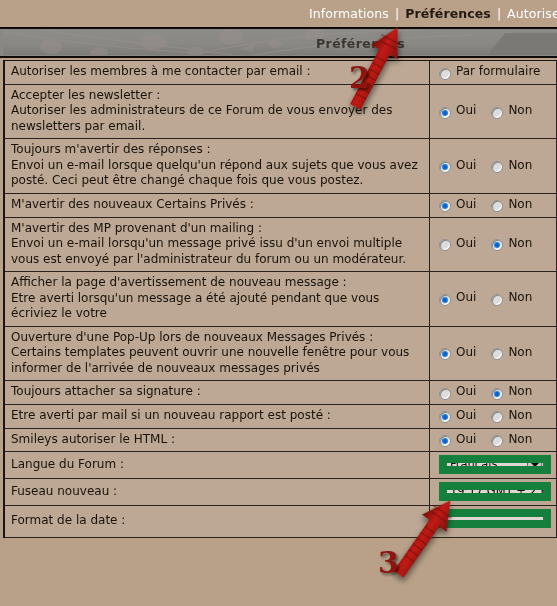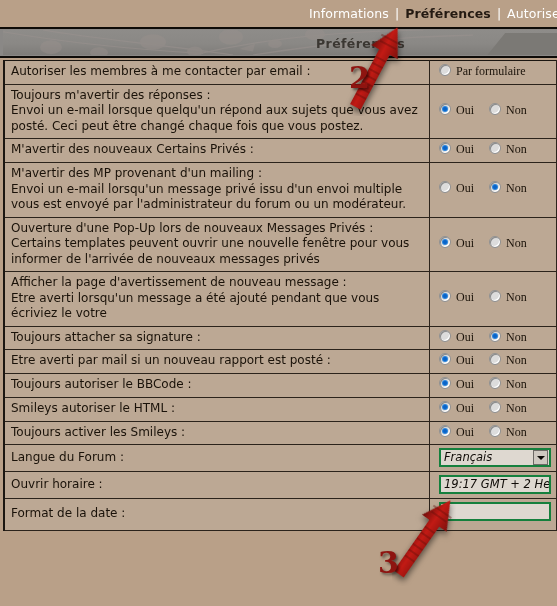--- a/index.html
+++ b/index.html
@@ -68,21 +68,21 @@
     border-right: 1px solid #2b231b;
     color: #1a1209;
     font-size: 12px;
     line-height: 15.5px;
     vertical-align: middle;
     padding: 3px 5px 4px 6px;
   }
   .tbl td.label { width: 434px; }
   .tbl td.ctrl  { width: 118px; padding-left: 9px; white-space: nowrap; }
 
-  .opt { display: inline-flex; align-items: flex-start; vertical-align: middle; font-family: Liberation Serif, serif; }
+  .opt { display: inline-flex; align-items: flex-end; vertical-align: middle; }
   .opt + .opt { margin-left: 15px; }
   .opt .txt { margin-left: 5px; font-size: 12px; color: #1a1209; }
 
   
   .radio {
     display: inline-block; width: 12px; height: 12px; border-radius: 50%;
     background: #dcdcdc;
     border: 1px solid #8f8f8f;
     box-shadow: inset 1px 1px 0 #8a8a8a, inset -1px -1px 0 #ffffff;
     position: relative; flex: none;
@@ -92,24 +92,24 @@
     width: 4px; height: 4px; border-radius: 50%;
     background: #0a64c8;
     box-shadow: 0 0 0 1px #2a86de;
   }
 
   
   .sel {
     display: inline-flex; align-items: center;
     height: 19px; min-width: 112px; width: 112px;
     background: #ded8d0;
-    border: 2px solid #15803d;
+    border: 8px solid #15803d;
     font-size: 11.5px; color: #100c08;
     padding: 0 0 0 3px;
-    position: relative; overflow: hidden; font-style: italic;
+    position: relative; overflow: hidden;
   }
   .sel .val { overflow: hidden; white-space: nowrap; flex: 1; }
   .sel .arrow {
     width: 15px; height: 15px; margin-right: 1px; flex: none;
     background: #cfc9c1; border: 1px solid #6d6a66;
     display: flex; align-items: center; justify-content: center;
   }
   .sel .arrow::after {
     content: ""; border-left: 4px solid transparent; border-right: 4px solid transparent;
     border-top: 4px solid #0d0a07;
@@ -167,20 +167,30 @@
   <table class="tbl">
     <tbody>
         <tr>
           <td class="label">Autoriser les membres à me contacter par email :</td>
           <td class="ctrl"><label class="opt">
               <span class="radio"></span>
               <span class="txt">Par formulaire</span>
             </label></td>
         </tr>
         <tr>
+          <td class="label">Accepter les newsletter :<br>Autoriser les administrateurs de ce Forum de vous envoyer des newsletters par email.</td>
+          <td class="ctrl"><label class="opt">
+              <span class="radio on"></span>
+              <span class="txt">Oui</span>
+            </label><label class="opt">
+              <span class="radio"></span>
+              <span class="txt">Non</span>
+            </label></td>
+        </tr>
+        <tr>
           <td class="label">Toujours m'avertir des réponses :<br>Envoi un e-mail lorsque quelqu'un répond aux sujets que vous avez posté. Ceci peut être changé chaque fois que vous postez.</td>
           <td class="ctrl"><label class="opt">
               <span class="radio on"></span>
               <span class="txt">Oui</span>
             </label><label class="opt">
               <span class="radio"></span>
               <span class="txt">Non</span>
             </label></td>
         </tr>
         <tr>
@@ -197,98 +207,78 @@
           <td class="label">M'avertir des MP provenant d'un mailing :<br>Envoi un e-mail lorsqu'un message privé issu d'un envoi multiple vous est envoyé par l'administrateur du forum ou un modérateur.</td>
           <td class="ctrl"><label class="opt">
               <span class="radio"></span>
               <span class="txt">Oui</span>
             </label><label class="opt">
               <span class="radio on"></span>
               <span class="txt">Non</span>
             </label></td>
         </tr>
         <tr>
+          <td class="label">Afficher la page d'avertissement de nouveau message :<br>Etre averti lorsqu'un message a été ajouté pendant que vous écriviez le votre</td>
+          <td class="ctrl"><label class="opt">
+              <span class="radio on"></span>
+              <span class="txt">Oui</span>
+            </label><label class="opt">
+              <span class="radio"></span>
+              <span class="txt">Non</span>
+            </label></td>
+        </tr>
+        <tr>
           <td class="label">Ouverture d'une Pop-Up lors de nouveaux Messages Privés :<br>Certains templates peuvent ouvrir une nouvelle fenêtre pour vous informer de l'arrivée de nouveaux messages privés</td>
           <td class="ctrl"><label class="opt">
               <span class="radio on"></span>
               <span class="txt">Oui</span>
             </label><label class="opt">
               <span class="radio"></span>
               <span class="txt">Non</span>
             </label></td>
         </tr>
         <tr>
-          <td class="label">Afficher la page d'avertissement de nouveau message :<br>Etre averti lorsqu'un message a été ajouté pendant que vous écriviez le votre</td>
-          <td class="ctrl"><label class="opt">
-              <span class="radio on"></span>
-              <span class="txt">Oui</span>
-            </label><label class="opt">
-              <span class="radio"></span>
-              <span class="txt">Non</span>
-            </label></td>
-        </tr>
-        <tr>
           <td class="label">Toujours attacher sa signature :</td>
           <td class="ctrl"><label class="opt">
               <span class="radio"></span>
               <span class="txt">Oui</span>
             </label><label class="opt">
               <span class="radio on"></span>
               <span class="txt">Non</span>
             </label></td>
         </tr>
         <tr>
           <td class="label">Etre averti par mail si un nouveau rapport est posté :</td>
           <td class="ctrl"><label class="opt">
               <span class="radio on"></span>
               <span class="txt">Oui</span>
             </label><label class="opt">
               <span class="radio"></span>
               <span class="txt">Non</span>
             </label></td>
         </tr>
         <tr>
-          <td class="label">Toujours autoriser le BBCode :</td>
-          <td class="ctrl"><label class="opt">
-              <span class="radio on"></span>
-              <span class="txt">Oui</span>
-            </label><label class="opt">
-              <span class="radio"></span>
-              <span class="txt">Non</span>
-            </label></td>
-        </tr>
-        <tr>
           <td class="label">Smileys autoriser le HTML :</td>
-          <td class="ctrl"><label class="opt">
-              <span class="radio on"></span>
-              <span class="txt">Oui</span>
-            </label><label class="opt">
-              <span class="radio"></span>
-              <span class="txt">Non</span>
-            </label></td>
-        </tr>
-        <tr>
-          <td class="label">Toujours activer les Smileys :</td>
           <td class="ctrl"><label class="opt">
               <span class="radio on"></span>
               <span class="txt">Oui</span>
             </label><label class="opt">
               <span class="radio"></span>
               <span class="txt">Non</span>
             </label></td>
         </tr>
         <tr>
           <td class="label">Langue du Forum :</td>
           <td class="ctrl"><div class="sel">
               <span class="val">Français</span>
               <span class="arrow"></span>
             </div></td>
         </tr>
         <tr>
-          <td class="label">Ouvrir horaire :</td>
+          <td class="label">Fuseau nouveau :</td>
           <td class="ctrl"><div class="sel">
               <span class="val">19:17 GMT + 2 Heu</span>
             </div></td>
         </tr>
         <tr>
           <td class="label">Format de la date :</td>
           <td class="ctrl"><div class="sel"></div></td>
         </tr>
       </tbody>
   </table>

